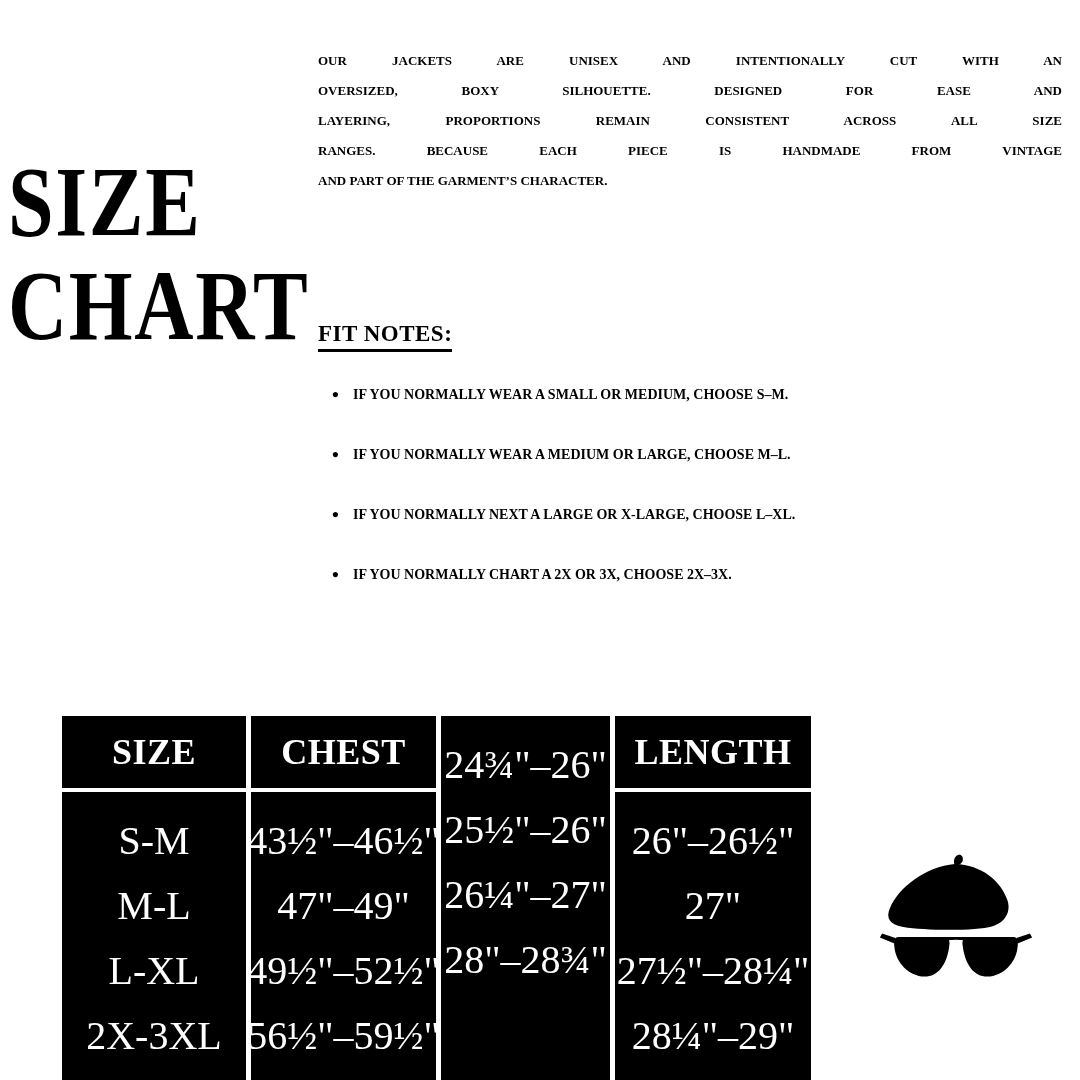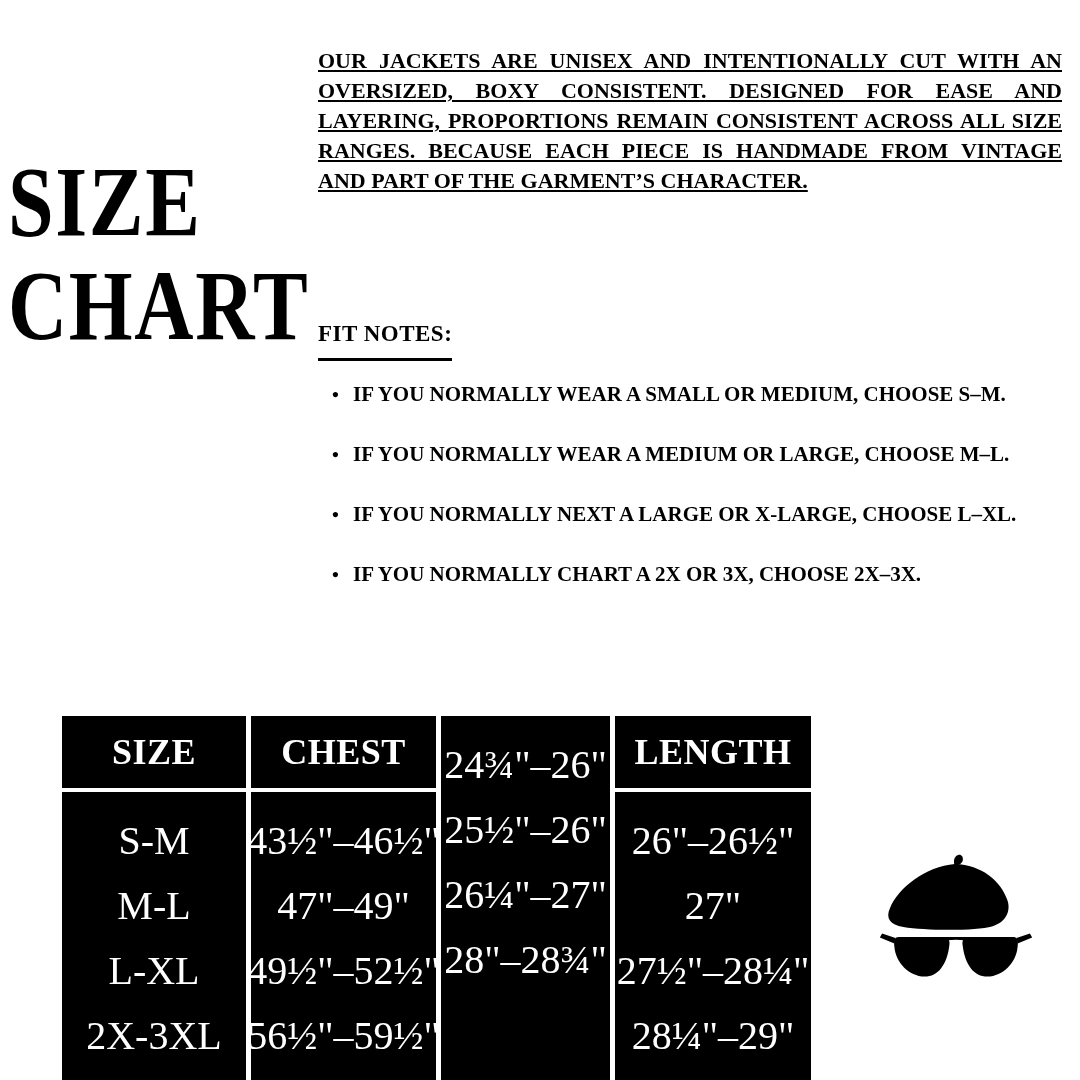--- a/index.html
+++ b/index.html
@@ -23,41 +23,41 @@
   }
   .title-line {
     transform: scaleX(0.82);
     transform-origin: 0 50%;
     white-space: nowrap;
   }
 
   
   .intro {
     position: absolute; left: 318px; top: 46px; width: 744px;
-    font-weight: 700; font-size: 22px; line-height: 30px; text-decoration: underline;
+    font-weight: 700; font-size: 13px; line-height: 30px;
   }
   .intro-line { text-align: justify; text-align-last: justify; white-space: normal; }
   .intro-line:last-child { text-align-last: left; }
 
   
   .fit-notes-heading {
     position: absolute; left: 318px; top: 320px;
     font-weight: 700; font-size: 23px; line-height: 28px;
     letter-spacing: 0.5px;
   }
   .fit-notes-heading span {
     border-bottom: 3px solid #000;
-    padding-bottom: 12px;
+    padding-bottom: 3px;
   }
 
   
   .fit-notes-list {
     position: absolute; left: 330px; top: 378px; width: 714px;
     margin: 0; padding: 0; list-style: none;
-    font-weight: 700; font-size: 21px; line-height: 33px;
+    font-weight: 700; font-size: 14px; line-height: 33px;
   }
   .fit-notes-list li {
     position: relative;
     padding-left: 23px;
     margin-bottom: 27px;
   }
   .fit-notes-list li::before {
     content: "\2022";
     position: absolute; left: 2px; top: 0;
     font-size: 19.5px;
@@ -98,21 +98,21 @@
 
 <div class="canvas">
 
   <h1 class="title">
     <div class="title-line">SIZE</div>
     <div class="title-line">CHART</div>
   </h1>
 
   <div class="intro">
     <div class="intro-line">OUR JACKETS ARE UNISEX AND INTENTIONALLY CUT WITH AN</div>
-    <div class="intro-line">OVERSIZED, BOXY CONSISTENT. DESIGNED FOR EASE AND</div>
+    <div class="intro-line">OVERSIZED, BOXY SILHOUETTE. DESIGNED FOR EASE AND</div>
     <div class="intro-line">LAYERING, PROPORTIONS REMAIN CONSISTENT ACROSS ALL SIZE</div>
     <div class="intro-line">RANGES. BECAUSE EACH PIECE IS HANDMADE FROM VINTAGE</div>
     <div class="intro-line">AND PART OF THE GARMENT’S CHARACTER.</div>
   </div>
 
   <div class="fit-notes-heading">
     <span>FIT NOTES:</span>
   </div>
 
   <ul class="fit-notes-list">

